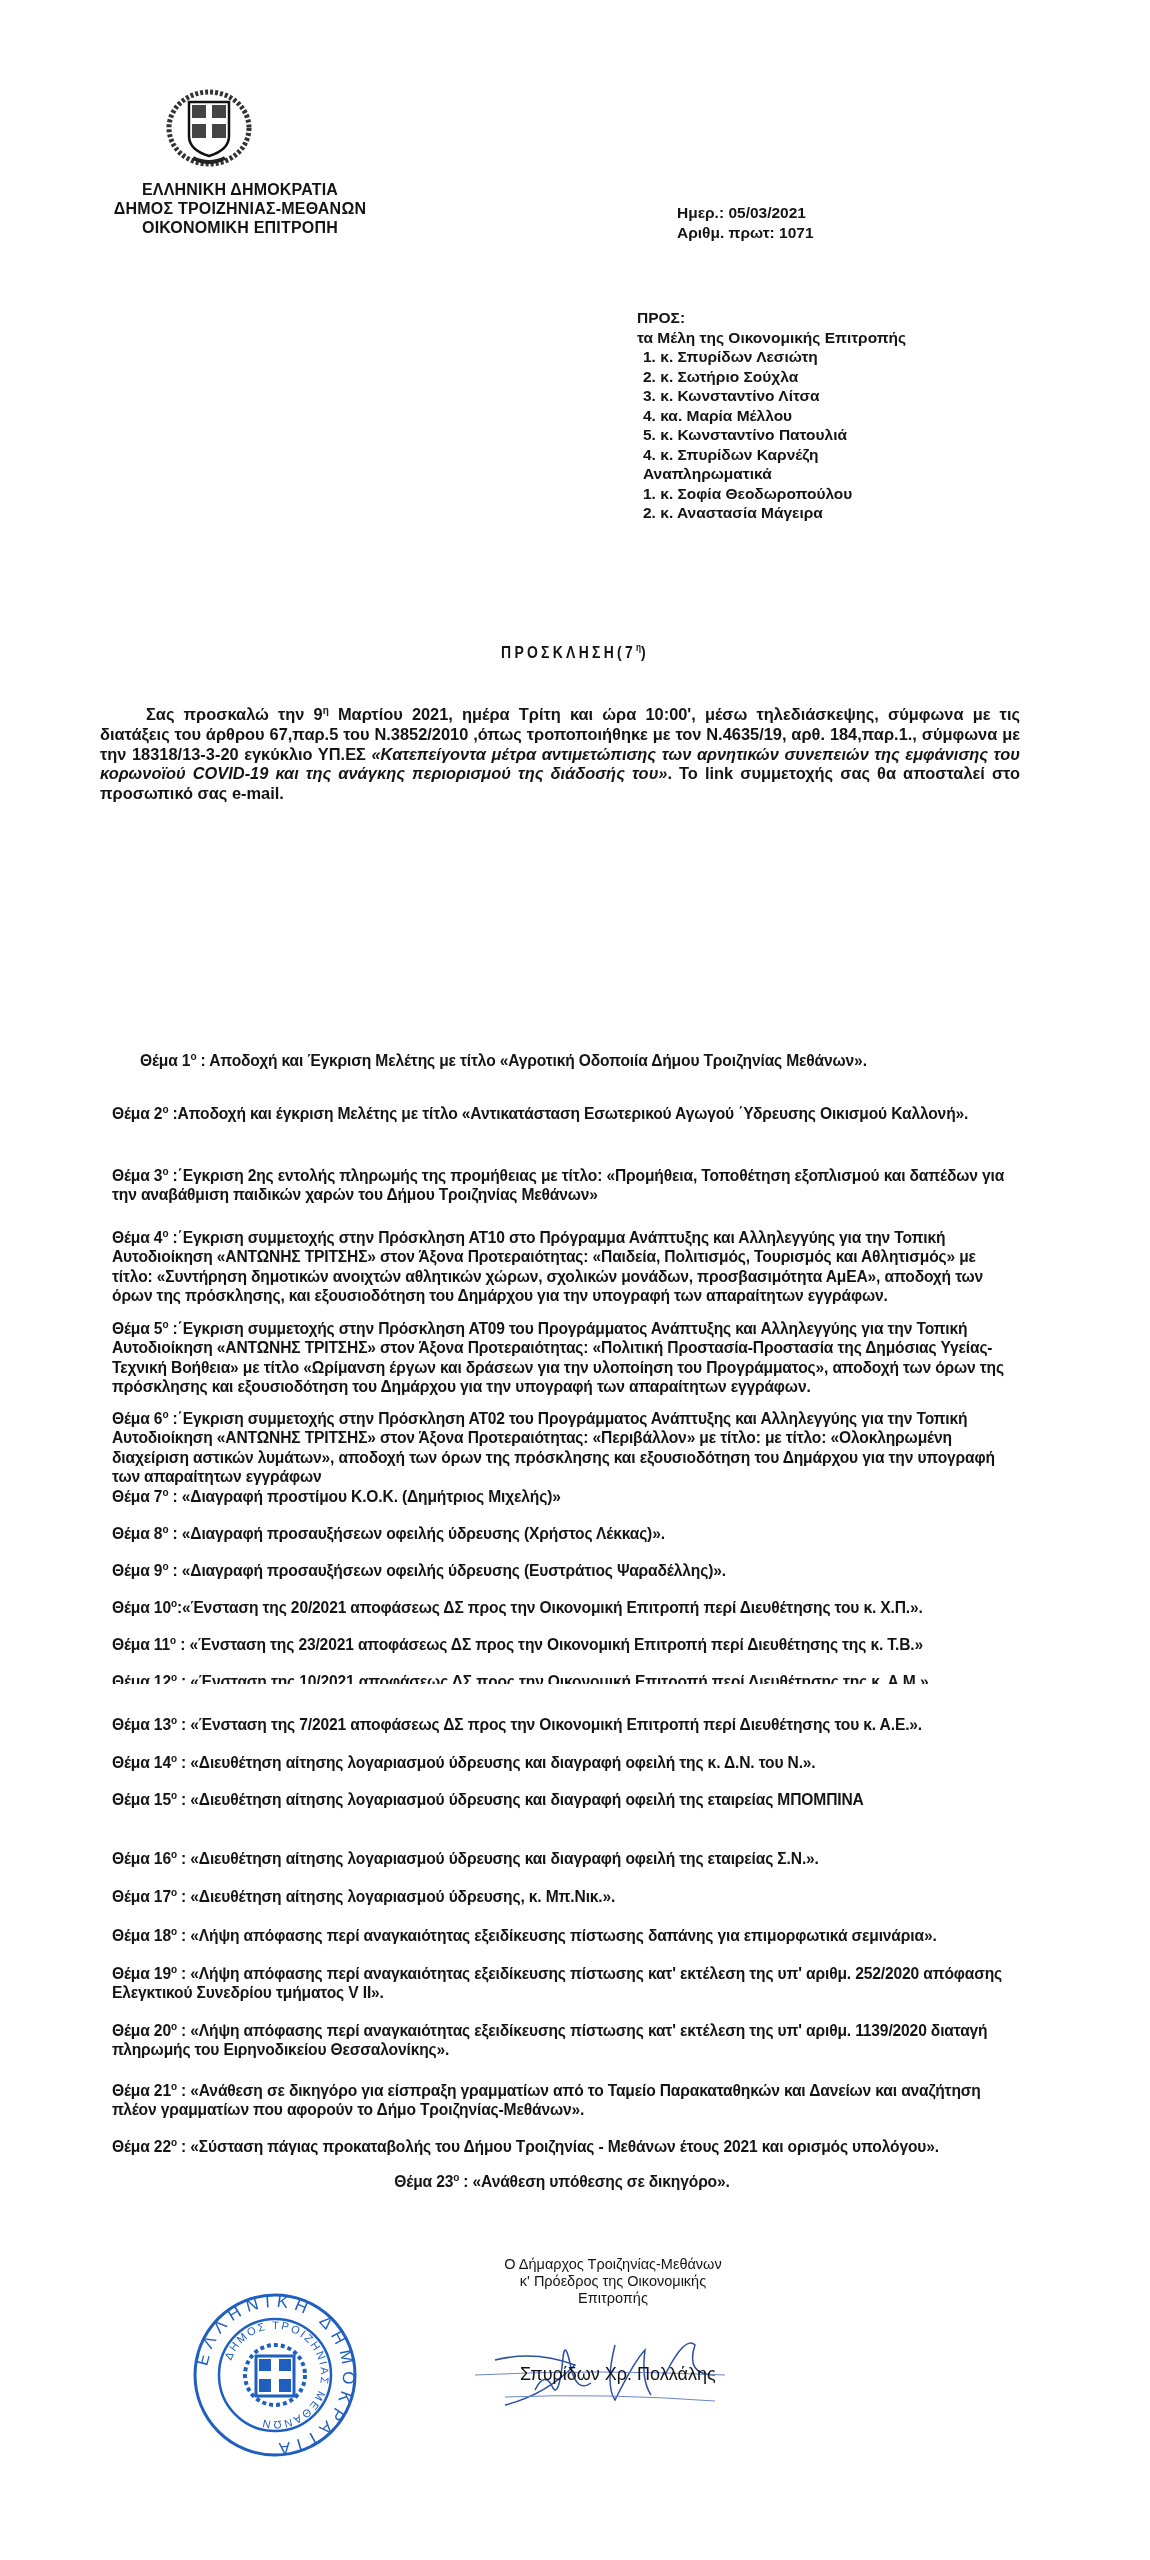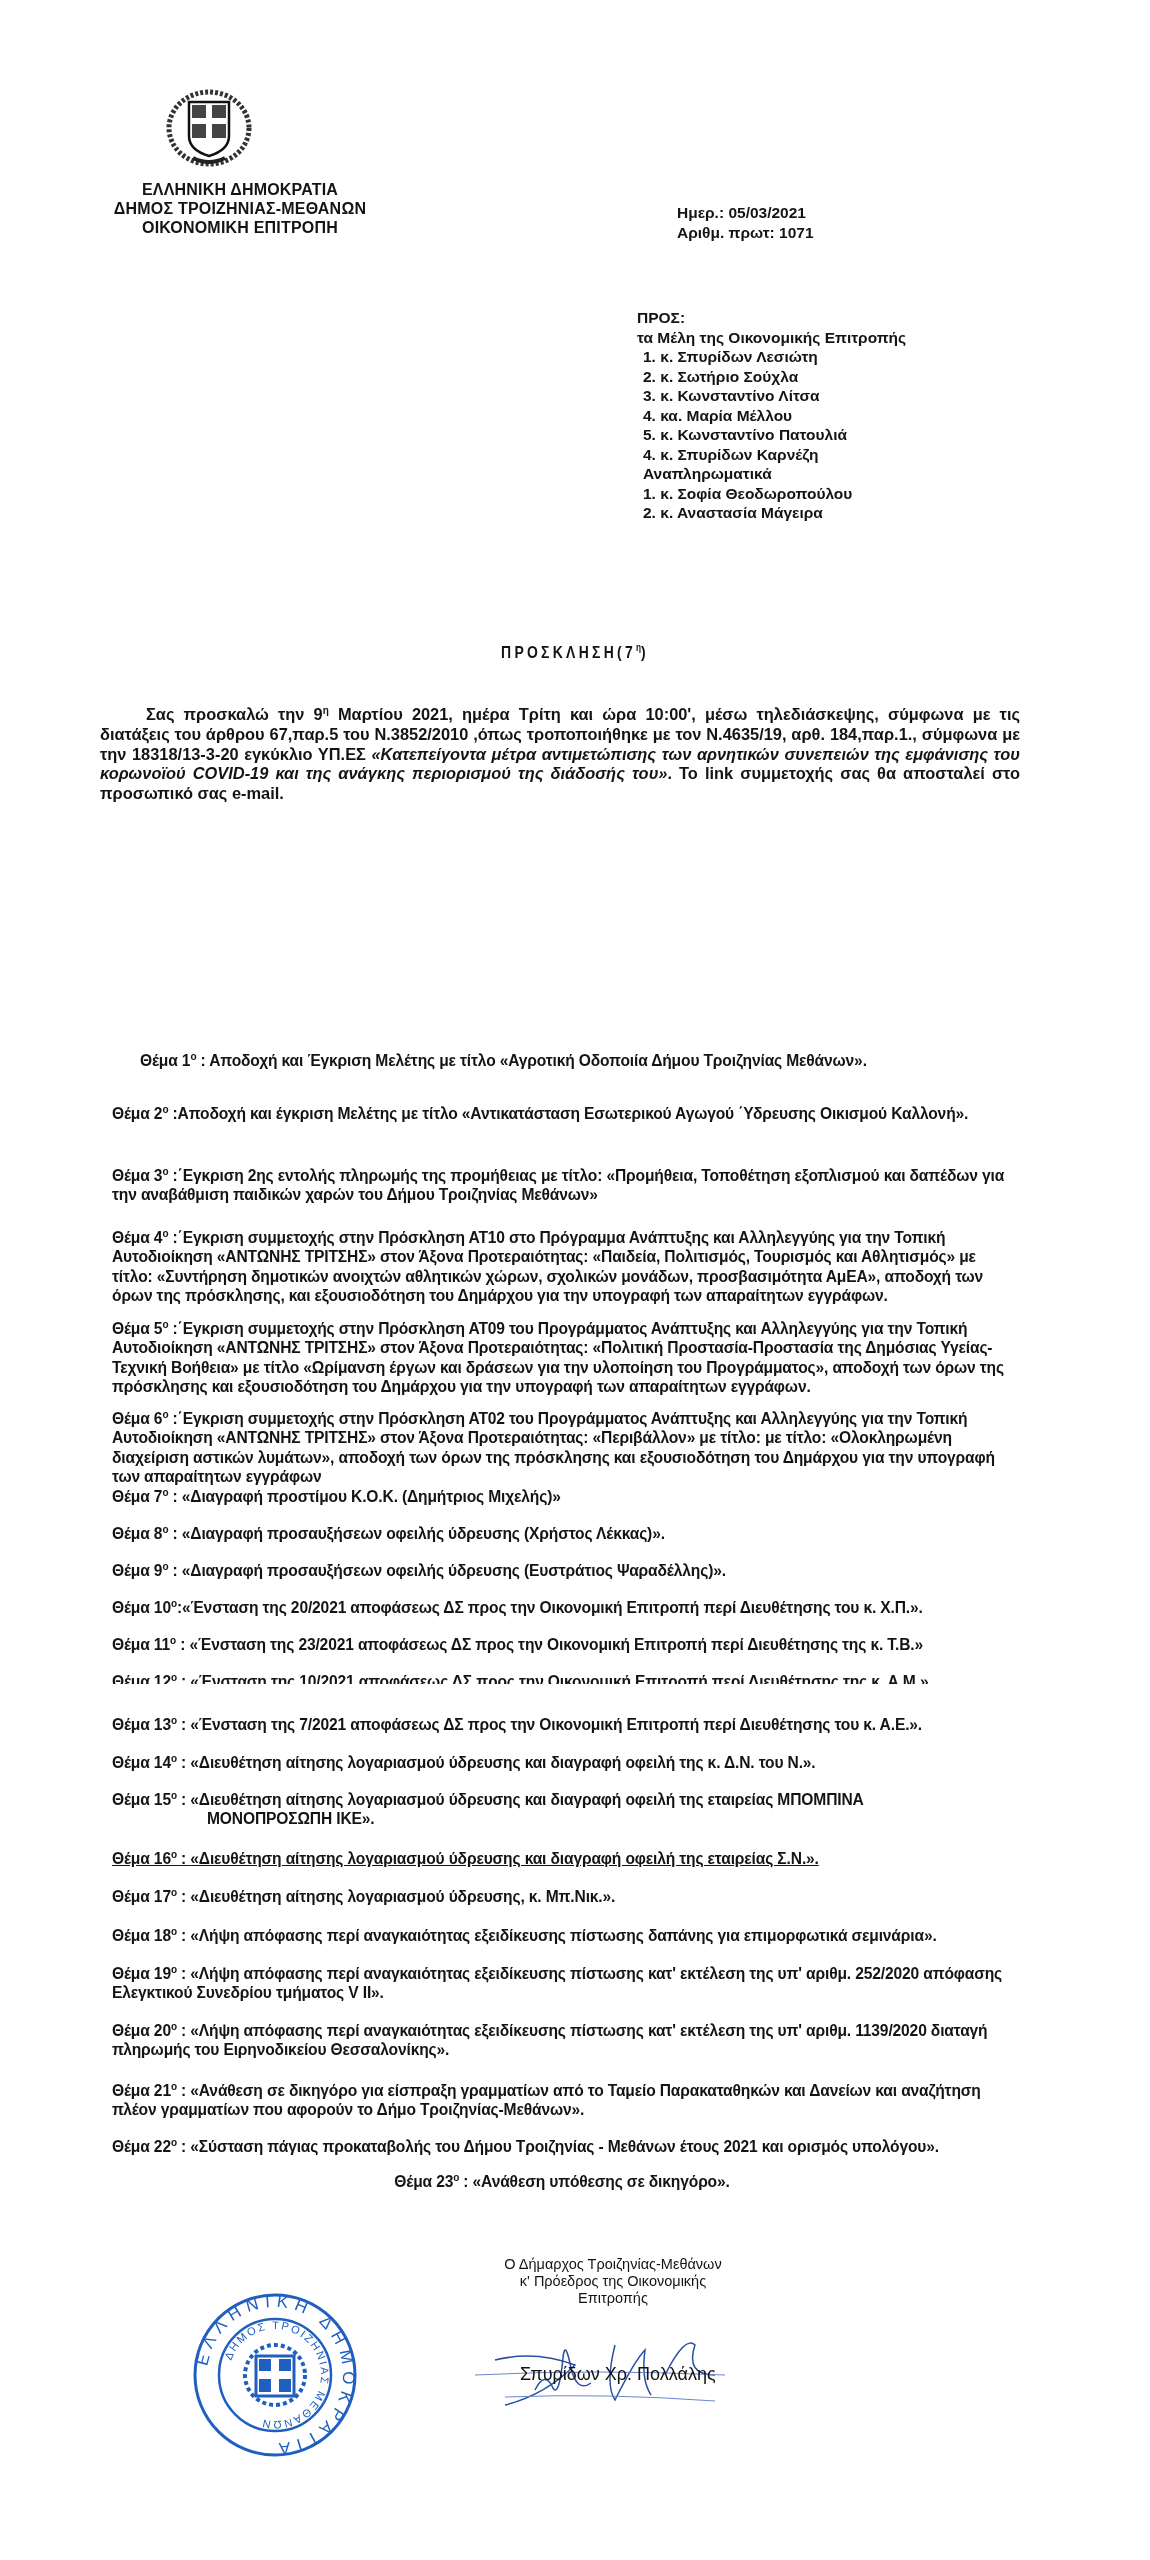--- a/index.html
+++ b/index.html
@@ -89,22 +89,22 @@
     <div class="item" style="top: 1315px;"><span class="lbl">Θέμα 5</span><sup class="o">ο</sup><span> :</span><span>΄Εγκριση συμμετοχής στην Πρόσκληση ΑΤ09 του Προγράμματος Ανάπτυξης και Αλληλεγγύης για την Τοπική Αυτοδιοίκηση «ΑΝΤΩΝΗΣ ΤΡΙΤΣΗΣ» στον Άξονα Προτεραιότητας: «Πολιτική Προστασία-Προστασία της Δημόσιας Υγείας-Τεχνική Βοήθεια» με τίτλο «Ωρίμανση έργων και δράσεων για την υλοποίηση του Προγράμματος», αποδοχή των όρων της πρόσκλησης και εξουσιοδότηση του Δημάρχου για την υπογραφή των απαραίτητων εγγράφων.</span></div>
     <div class="item" style="top: 1405px;"><span class="lbl">Θέμα 6</span><sup class="o">ο</sup><span> :</span><span>΄Εγκριση συμμετοχής στην Πρόσκληση ΑΤ02 του Προγράμματος Ανάπτυξης και Αλληλεγγύης για την Τοπική Αυτοδιοίκηση «ΑΝΤΩΝΗΣ ΤΡΙΤΣΗΣ» στον Άξονα Προτεραιότητας: «Περιβάλλον» με τίτλο: με τίτλο: «Ολοκληρωμένη διαχείριση αστικών λυμάτων», αποδοχή των όρων της πρόσκλησης και εξουσιοδότηση του Δημάρχου για την υπογραφή των απαραίτητων εγγράφων</span></div>
     <div class="item" style="top: 1483px;"><span class="lbl">Θέμα 7</span><sup class="o">ο</sup><span> : </span><span>«Διαγραφή προστίμου Κ.Ο.Κ. (Δημήτριος Μιχελής)»</span></div>
     <div class="item" style="top: 1520px;"><span class="lbl">Θέμα 8</span><sup class="o">ο</sup><span> : </span><span>«Διαγραφή προσαυξήσεων οφειλής ύδρευσης (Χρήστος Λέκκας)».</span></div>
     <div class="item" style="top: 1557px;"><span class="lbl">Θέμα 9</span><sup class="o">ο</sup><span> : </span><span>«Διαγραφή προσαυξήσεων οφειλής ύδρευσης (Ευστράτιος Ψαραδέλλης)».</span></div>
     <div class="item" style="top: 1594px;"><span class="lbl">Θέμα 10</span><sup class="o">ο</sup><span>:</span><span>«Ένσταση της 20/2021 αποφάσεως ΔΣ προς την Οικονομική Επιτροπή περί Διευθέτησης του κ. Χ.Π.».</span></div>
     <div class="item" style="top: 1631px;"><span class="lbl">Θέμα 11</span><sup class="o">ο</sup><span> : </span><span>«Ένσταση της 23/2021 αποφάσεως ΔΣ προς την Οικονομική Επιτροπή περί Διευθέτησης της κ. Τ.Β.»</span></div>
     <div class="item" style="top: 1668px; height: 16px; overflow: hidden;"><span class="lbl">Θέμα 12</span><sup class="o">ο</sup><span> : </span><span>«Ένσταση της 10/2021 αποφάσεως ΔΣ προς την Οικονομική Επιτροπή περί Διευθέτησης της κ. Α.Μ.»</span></div>
     <div class="item" style="top: 1711px;"><span class="lbl">Θέμα 13</span><sup class="o">ο</sup><span> : </span><span>«Ένσταση της 7/2021 αποφάσεως ΔΣ προς την Οικονομική Επιτροπή περί Διευθέτησης του κ. Α.Ε.».</span></div>
     <div class="item" style="top: 1749px;"><span class="lbl">Θέμα 14</span><sup class="o">ο</sup><span> : </span><span>«Διευθέτηση αίτησης λογαριασμού ύδρευσης και διαγραφή οφειλή της κ. Δ.Ν. του Ν.».</span></div>
-    <div class="item" style="top: 1786px;"><span class="lbl">Θέμα 15</span><sup class="o">ο</sup><span> : </span><span>«Διευθέτηση αίτησης λογαριασμού ύδρευσης και διαγραφή οφειλή της εταιρείας ΜΠΟΜΠΙΝΑ</span><span class="hang">ΜΟΝΟΠΡΟΣΩΠΗ ΙΚΕ».</span></div>
-    <div class="item" style="top: 1845px; text-decoration: underline;"><span class="lbl">Θέμα 16</span><sup class="o">ο</sup><span> : </span><span>«Διευθέτηση αίτησης λογαριασμού ύδρευσης και διαγραφή οφειλή της εταιρείας Σ.Ν.».</span></div>
+    <div class="item" style="top: 1786px;"><span class="lbl">Θέμα 15</span><sup class="o">ο</sup><span> : </span><span>«Διευθέτηση αίτησης λογαριασμού ύδρευσης και διαγραφή οφειλή της εταιρείας ΜΠΟΜΠΙΝΑ</span></div>
+    <div class="item" style="top: 1845px;"><span class="lbl">Θέμα 16</span><sup class="o">ο</sup><span> : </span><span>«Διευθέτηση αίτησης λογαριασμού ύδρευσης και διαγραφή οφειλή της εταιρείας Σ.Ν.».</span></div>
     <div class="item" style="top: 1883px;"><span class="lbl">Θέμα 17</span><sup class="o">ο</sup><span> : </span><span>«Διευθέτηση αίτησης λογαριασμού ύδρευσης, κ. Μπ.Νικ.».</span></div>
     <div class="item" style="top: 1922px;"><span class="lbl">Θέμα 18</span><sup class="o">ο</sup><span> : </span><span>«Λήψη απόφασης περί αναγκαιότητας εξειδίκευσης πίστωσης δαπάνης για επιμορφωτικά σεμινάρια».</span></div>
     <div class="item" style="top: 1960px;"><span class="lbl">Θέμα 19</span><sup class="o">ο</sup><span> : </span><span>«Λήψη απόφασης περί αναγκαιότητας εξειδίκευσης πίστωσης κατ' εκτέλεση της υπ' αριθμ. 252/2020 απόφασης Ελεγκτικού Συνεδρίου τμήματος V II».</span></div>
     <div class="item" style="top: 2017px;"><span class="lbl">Θέμα 20</span><sup class="o">ο</sup><span> : </span><span>«Λήψη απόφασης περί αναγκαιότητας εξειδίκευσης πίστωσης κατ' εκτέλεση της υπ' αριθμ. 1139/2020 διαταγή πληρωμής του Ειρηνοδικείου Θεσσαλονίκης».</span></div>
     <div class="item" style="top: 2077px;"><span class="lbl">Θέμα 21</span><sup class="o">ο</sup><span> : </span><span>«Ανάθεση σε δικηγόρο για είσπραξη γραμματίων από το Ταμείο Παρακαταθηκών και Δανείων και αναζήτηση πλέον γραμματίων που αφορούν το Δήμο Τροιζηνίας-Μεθάνων».</span></div>
     <div class="item" style="top: 2133px;"><span class="lbl">Θέμα 22</span><sup class="o">ο</sup><span> : </span><span>«Σύσταση πάγιας προκαταβολής του Δήμου Τροιζηνίας - Μεθάνων έτους 2021 και ορισμός υπολόγου».</span></div>
     <div class="item" style="top: 2168px; text-align: center;"><span class="lbl">Θέμα 23</span><sup class="o">ο</sup><span> : </span><span>«Ανάθεση υπόθεσης σε δικηγόρο».</span></div>
   </div>
 
 <div class="abs stamp">

